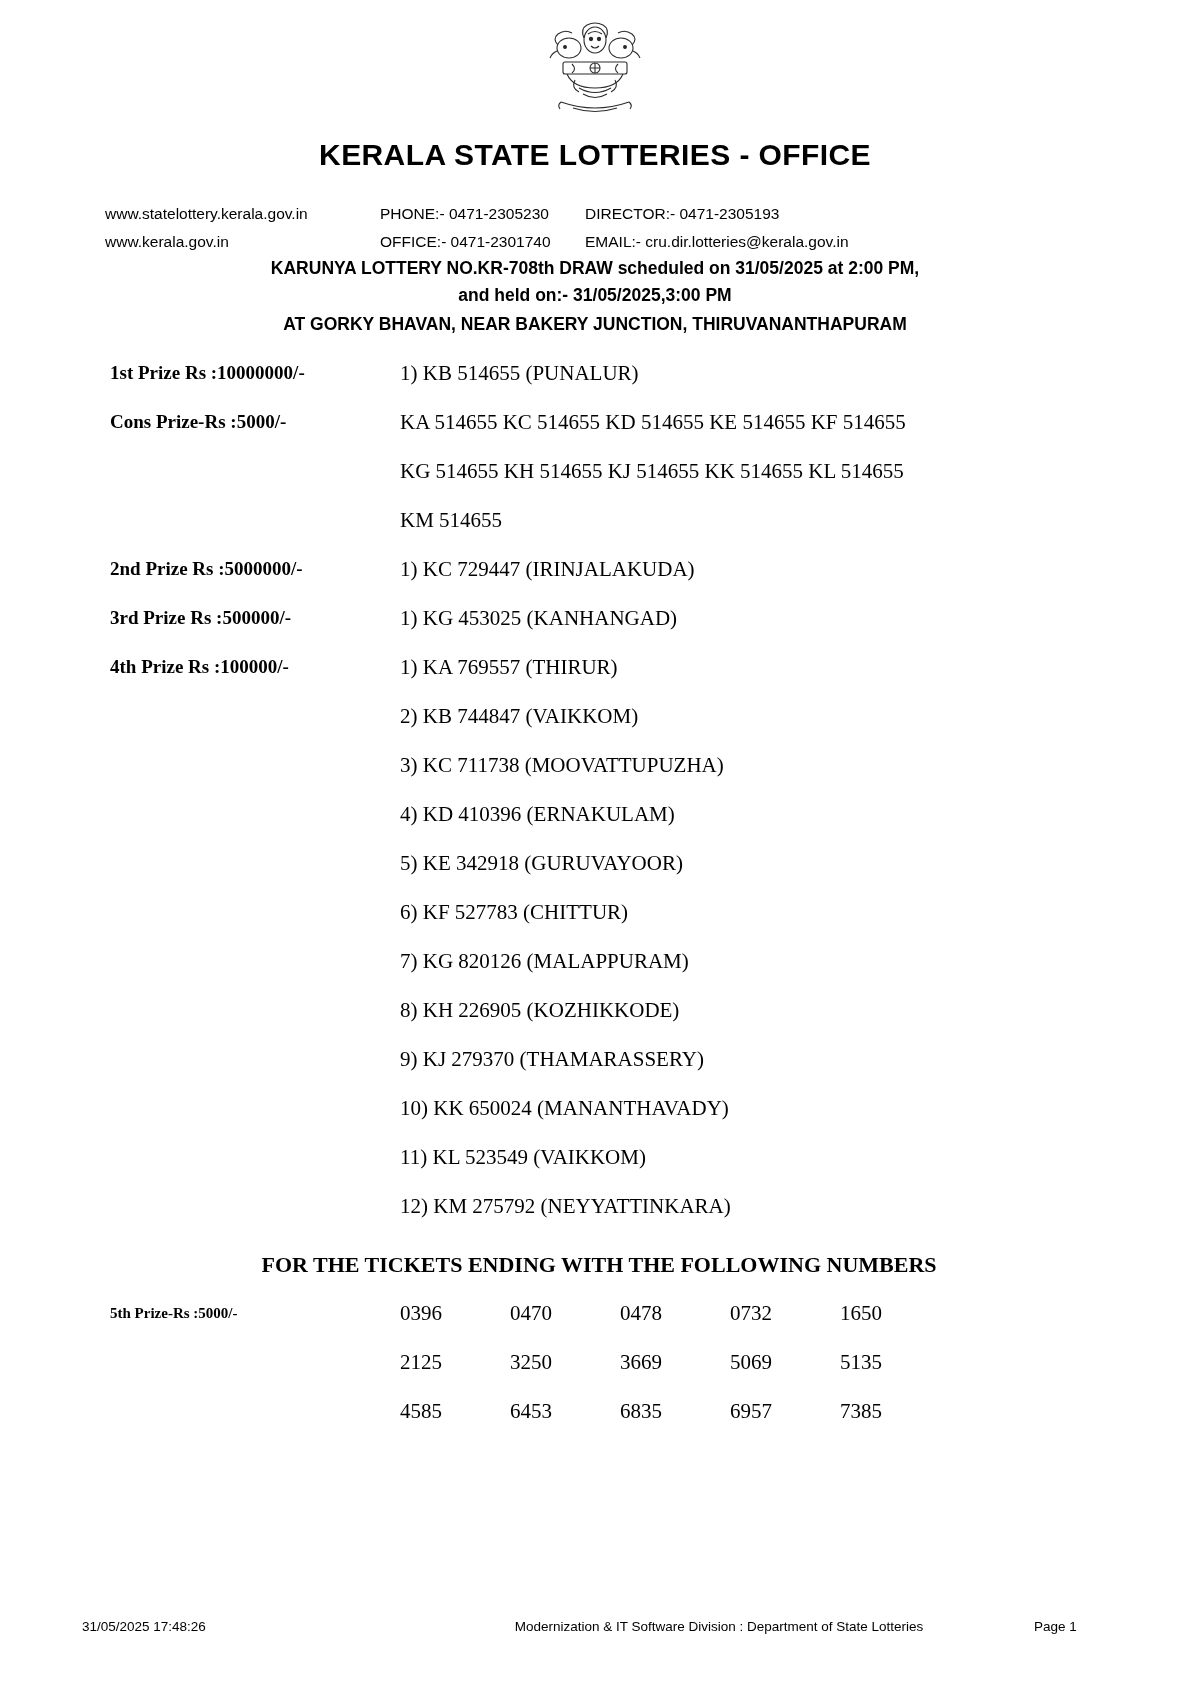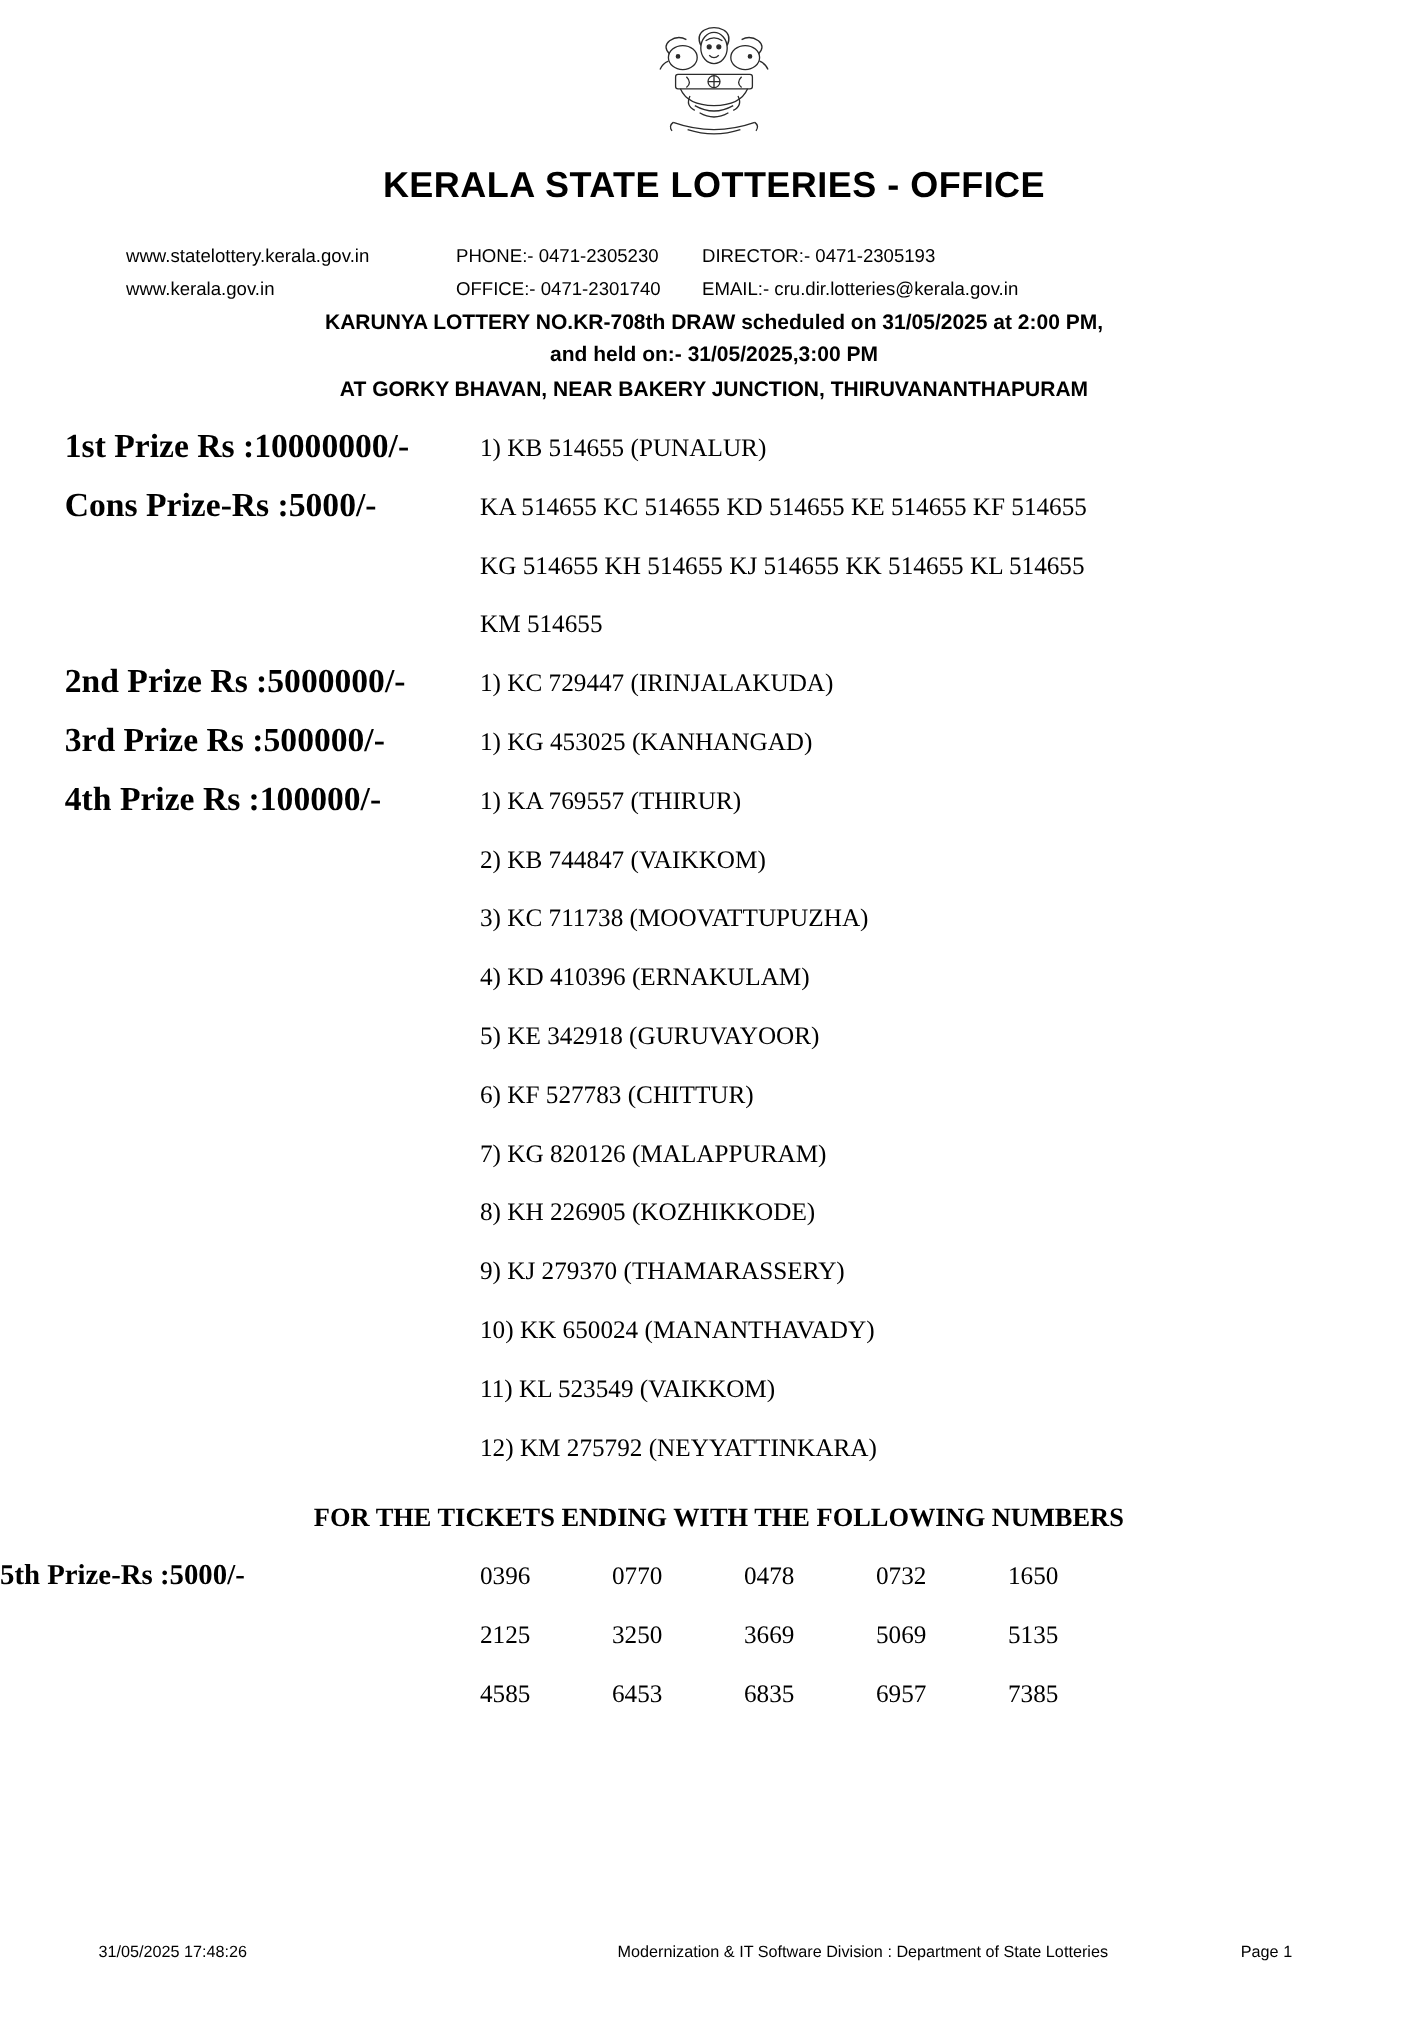--- a/index.html
+++ b/index.html
@@ -90,24 +90,24 @@
     left: 0;
     width: 1190px;
   }
   .prize-row {
     display: flex;
     align-items: flex-start;
     min-height: 49px;
   }
   .prize-label {
     width: 390px;
-    padding-left: 54px;
-    box-sizing: border-box;
-    font-weight: bold;
-    font-size: 28px;
+    padding-left: 110px;
+    box-sizing: border-box;
+    font-weight: bold;
+    font-size: 19px;
     line-height: 26px;
   }
   .prize-values {
     flex: 1;
     padding-left: 10px;
     box-sizing: border-box;
     font-size: 21px;
     line-height: 26px;
   }
   .value-line {
@@ -134,23 +134,24 @@
     left: 0;
     width: 1190px;
   }
   .fifth-row {
     display: flex;
     align-items: flex-start;
     height: 49px;
   }
   .fifth-label {
     width: 390px;
-    box-sizing: border-box;
-    font-weight: bold;
-    font-size: 24px;
+    padding-left: 110px;
+    box-sizing: border-box;
+    font-weight: bold;
+    font-size: 15px;
     line-height: 26px;
   }
   .fifth-nums {
     flex: 1;
     display: flex;
     padding-left: 10px;
     box-sizing: border-box;
   }
   .fifth-num {
     width: 110px;
@@ -296,21 +297,21 @@
       </div>
     </div>
 
   <div class="section-heading">FOR THE TICKETS ENDING WITH THE FOLLOWING NUMBERS</div>
 
   <div class="fifth-block">
       <div class="fifth-row">
         <div class="fifth-label">5th Prize-Rs :5000/-</div>
         <div class="fifth-nums">
           <div class="fifth-num">0396</div>
-          <div class="fifth-num">0770</div>
+          <div class="fifth-num">0470</div>
           <div class="fifth-num">0478</div>
           <div class="fifth-num">0732</div>
           <div class="fifth-num">1650</div>
         </div>
       </div>
       <div class="fifth-row">
         <div class="fifth-label"></div>
         <div class="fifth-nums">
           <div class="fifth-num">2125</div>
           <div class="fifth-num">3250</div>

